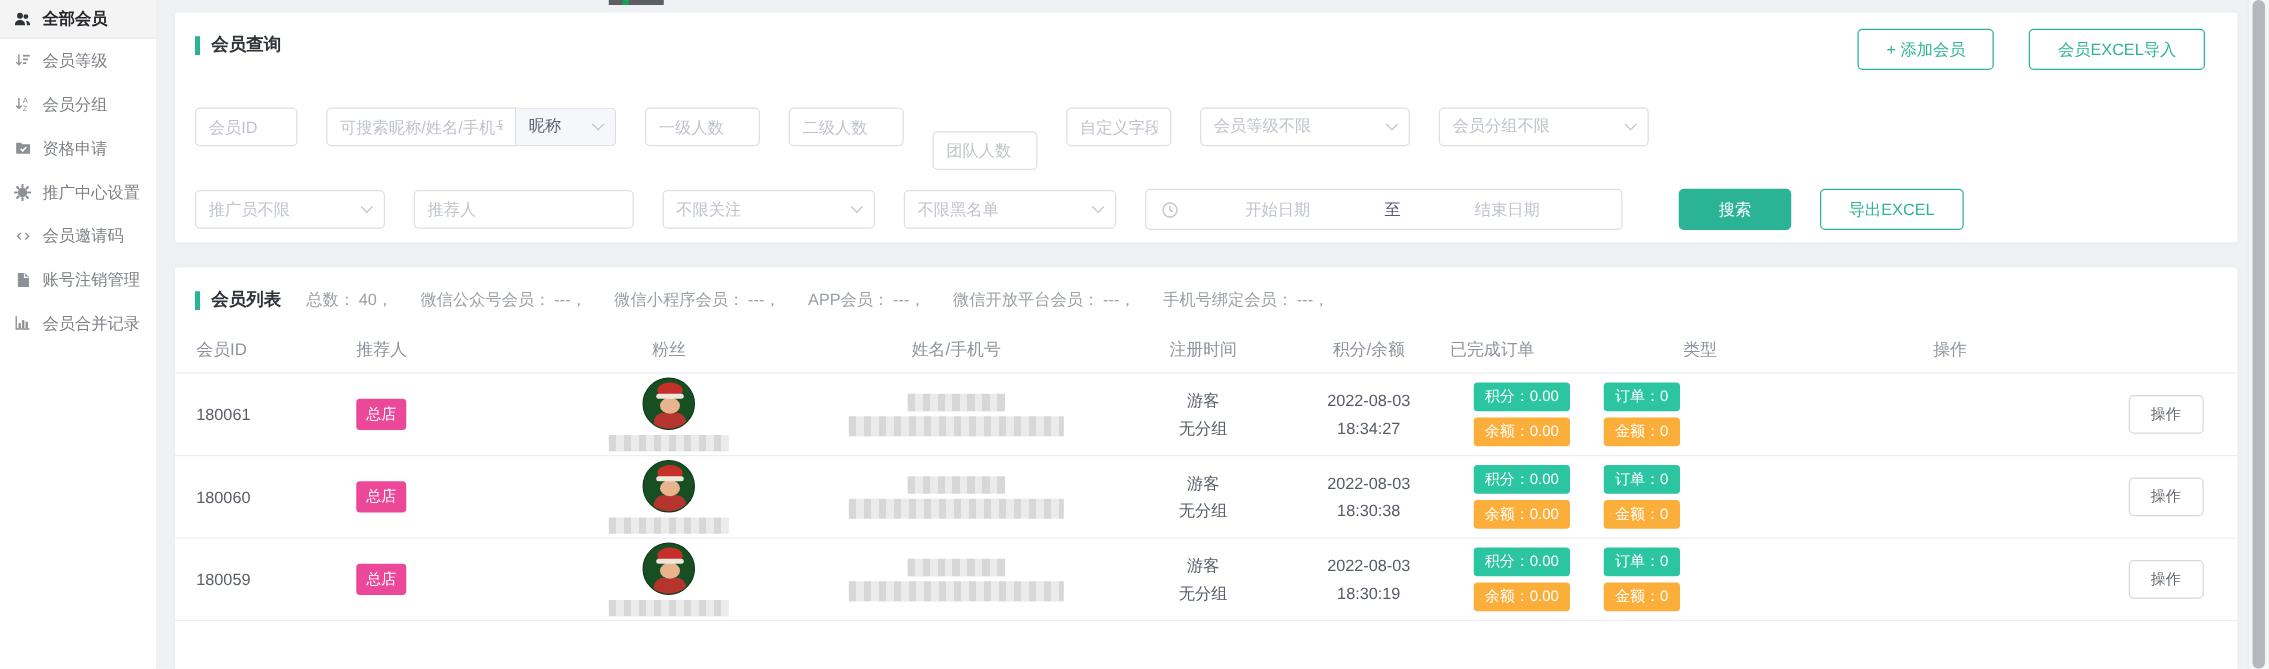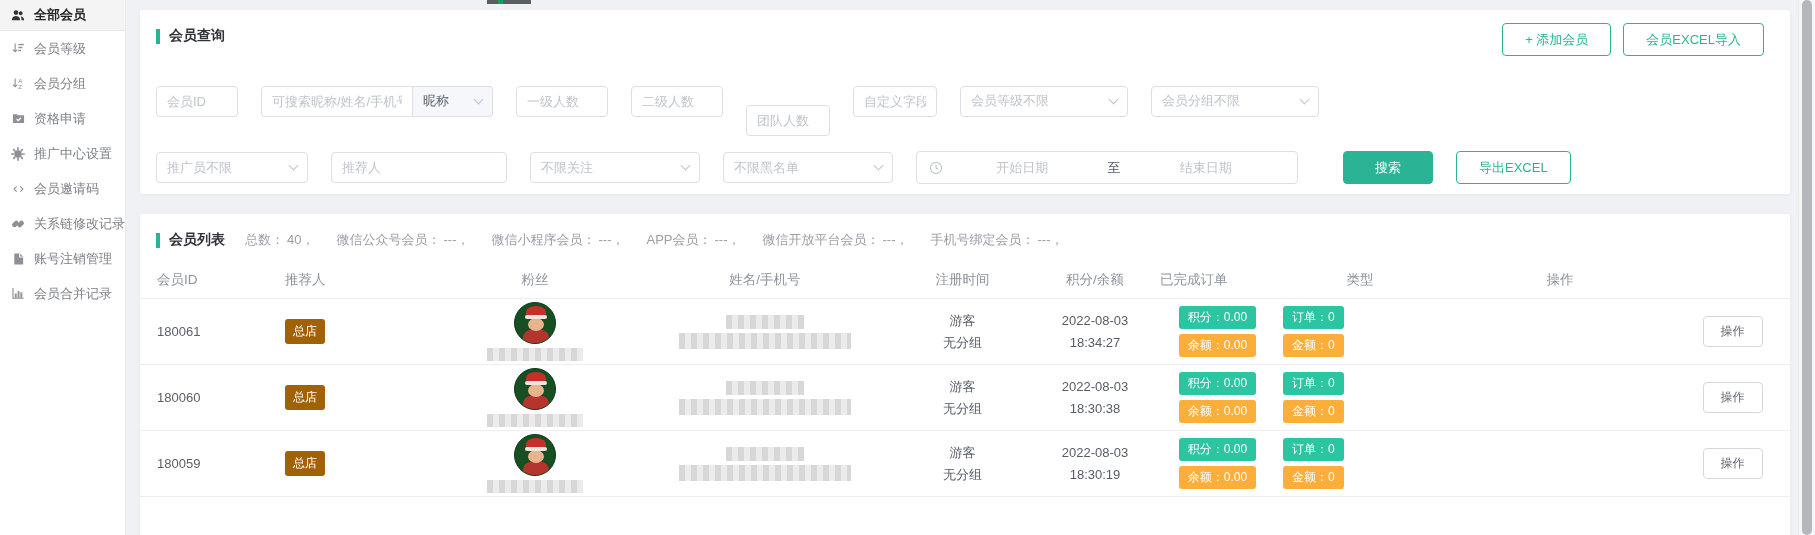--- a/index.html
+++ b/index.html
@@ -23,21 +23,21 @@
   .side-item.active { height:31px; background:#f4f4f5; color:#24262a; font-weight:bold; border-bottom:1px solid #e9e9e9; }
   .side-item.active svg { fill:#2f3338; stroke:#2f3338; }
   .side-item .lbl { font-size:13px; white-space:nowrap; }
   
   .card { position:absolute; left:140px; width:1650px; background:#fff; border-radius:3px; box-shadow:0 1px 4px rgba(0,0,0,.04); }
   .query-card { top:10px; height:184px; }
   .list-card { top:214px; height:340px; }
   .card-head { display:flex; align-items:center; gap:9px; padding:17px 0 0 16px; }
   .title-bar { width:4px; height:15px; background:#2bb396; flex:none; }
   .card-title { font-size:14px; font-weight:bold; color:#2f3338; white-space:nowrap; }
-  .top-actions { position:absolute; top:13px; right:26px; display:flex; gap:12px; }
+  .top-actions { position:absolute; top:13px; right:26px; display:flex; gap:28px; }
   .btn { height:33px; display:inline-flex; align-items:center; justify-content:center; border-radius:4px; font-size:13px; cursor:pointer; white-space:nowrap; }
   .btn-outline { border:1px solid #2bb396; color:#2bb396; background:#fff; padding:0 22px; }
   .btn-solid { background:#2bb396; border:1px solid #2bb396; color:#fff; padding:0 31px; }
   
   .filters { display:flex; align-items:center; gap:23px; padding:0 16px; }
   .filters.r1 { margin-top:21px; }
   .filters.r2 { margin-top:15px; }
   .f-input { height:31px; border:1px solid #dcdfe6; border-radius:4px; padding:0 10px; font-size:13px; color:#515a6e; background:#fff; outline:none; }
   .f-input::placeholder { color:#bfc4cc; }
   .select { height:31px; border:1px solid #dcdfe6; border-radius:4px; background:#fff; display:flex; align-items:center; justify-content:space-between; padding:0 10px; color:#bfc4cc; cursor:pointer; }
@@ -56,21 +56,21 @@
   .table { margin-top:13px; --cols:145px 150px 200px 260px 135px 130px 115px 170px 230px 1fr; }
   .thead,.trow { display:grid; grid-template-columns:var(--cols); align-items:center; }
   .thead { border-bottom:1px solid #ebeef5; }
   .th { font-size:13.5px; color:#8e939c; padding:9px 0; text-align:center; }
   .th.left { text-align:left; padding-left:17px; }
   .th.left2 { text-align:left; }
   .trow { height:66px; border-bottom:1px solid #ebeef5; }
   .td { text-align:center; color:#565c66; }
   .td.left { text-align:left; padding-left:17px; color:#5a5f66; }
   .td.left2 { text-align:left; }
-  .badge-purple { display:inline-block; background:#a16207; color:#fff; font-size:12px; padding:4px 8px; border-radius:3px; }
+  .badge-purple { display:inline-block; background:#ec4899; color:#fff; font-size:12px; padding:4px 8px; border-radius:3px; }
   .pill { display:inline-block; color:#fff; font-size:12px; padding:3px 9px; border-radius:3px; white-space:nowrap; }
   .pill-teal { background:#2cc5a1; }
   .pill-orange { background:#fcae3a; }
   .stack { display:flex; flex-direction:column; align-items:center; gap:5px; }
   .stack.ls { align-items:flex-start; padding-left:8px; }
   .two-line { line-height:1.65; }
   
   .fan-cell { display:flex; flex-direction:column; align-items:center; gap:4px; }
   .avatar { width:42px; height:42px; border-radius:50%; background:#174f22; position:relative; overflow:hidden; border:1.5px solid #0e3a17; flex:none; }
   .avatar .hat { position:absolute; left:11px; top:3px; width:20px; height:12px; background:#c62f2a; border-radius:50% 50% 40% 40%; }
@@ -153,29 +153,20 @@
   <div class="side-item">
     <span class="ic">
         <svg width="15" height="12" viewBox="0 0 14 14">
           <path d="M4.4 3.4 1 7l3.4 3.6.9-.9L2.8 7l2.5-2.7zm5.2 0-.9.9L11.2 7l-2.5 2.7.9.9L13 7z" stroke="none"></path>
         </svg>
       </span>
     <span class="lbl">会员邀请码</span>
   </div>
   <div class="side-item">
     <span class="ic">
-        <svg width="14" height="14" viewBox="0 0 14 14" fill="none">
-          <rect x="1.4" y="5.3" width="6" height="3.4" rx="1.7" stroke-width="1.4" transform="rotate(-45 4.4 7)"></rect>
-          <rect x="6.6" y="5.3" width="6" height="3.4" rx="1.7" stroke-width="1.4" transform="rotate(-45 9.6 7)"></rect>
-        </svg>
-      </span>
-    <span class="lbl">关系链修改记录</span>
-  </div>
-  <div class="side-item">
-    <span class="ic">
         <svg width="13" height="14" viewBox="0 0 14 14">
           <path d="M2.5 1h6L12 4.5V13h-9.5z" stroke="none"></path>
           <path d="M8.2 1.4v3.4h3.4" fill="none" stroke="#fff" stroke-width="1.1"></path>
         </svg>
       </span>
     <span class="lbl">账号注销管理</span>
   </div>
   <div class="side-item">
     <span class="ic">
         <svg width="14" height="13" viewBox="0 0 14 14">

